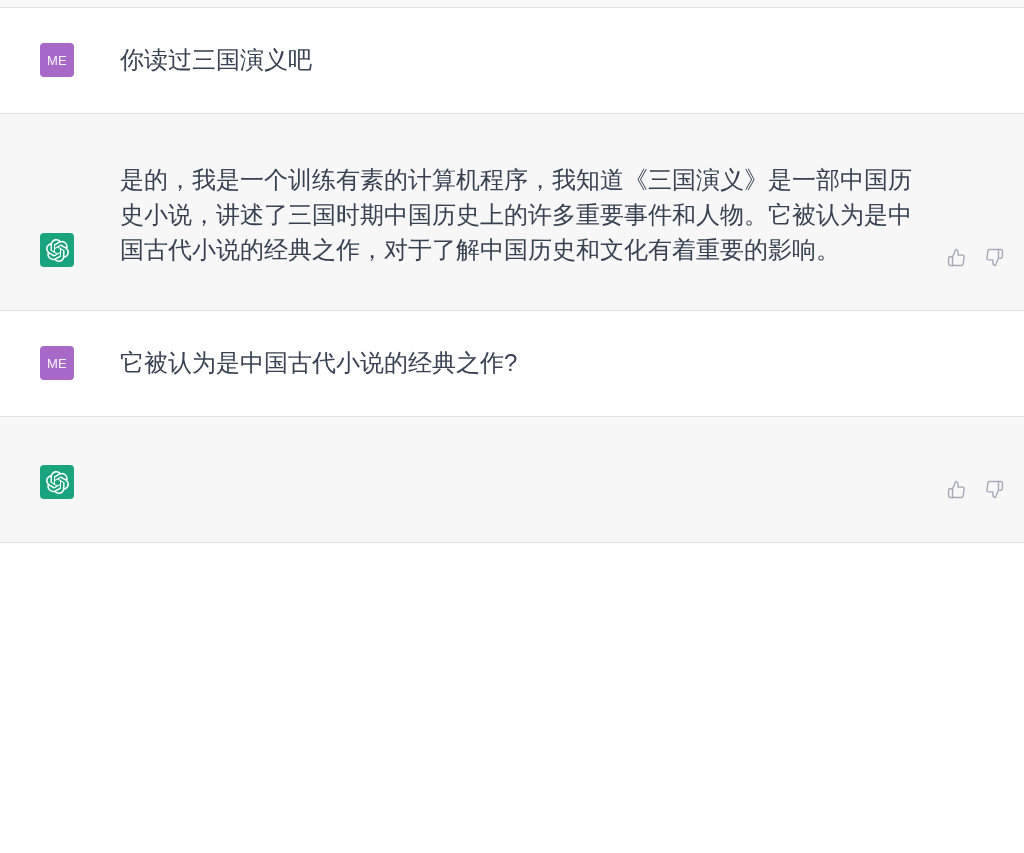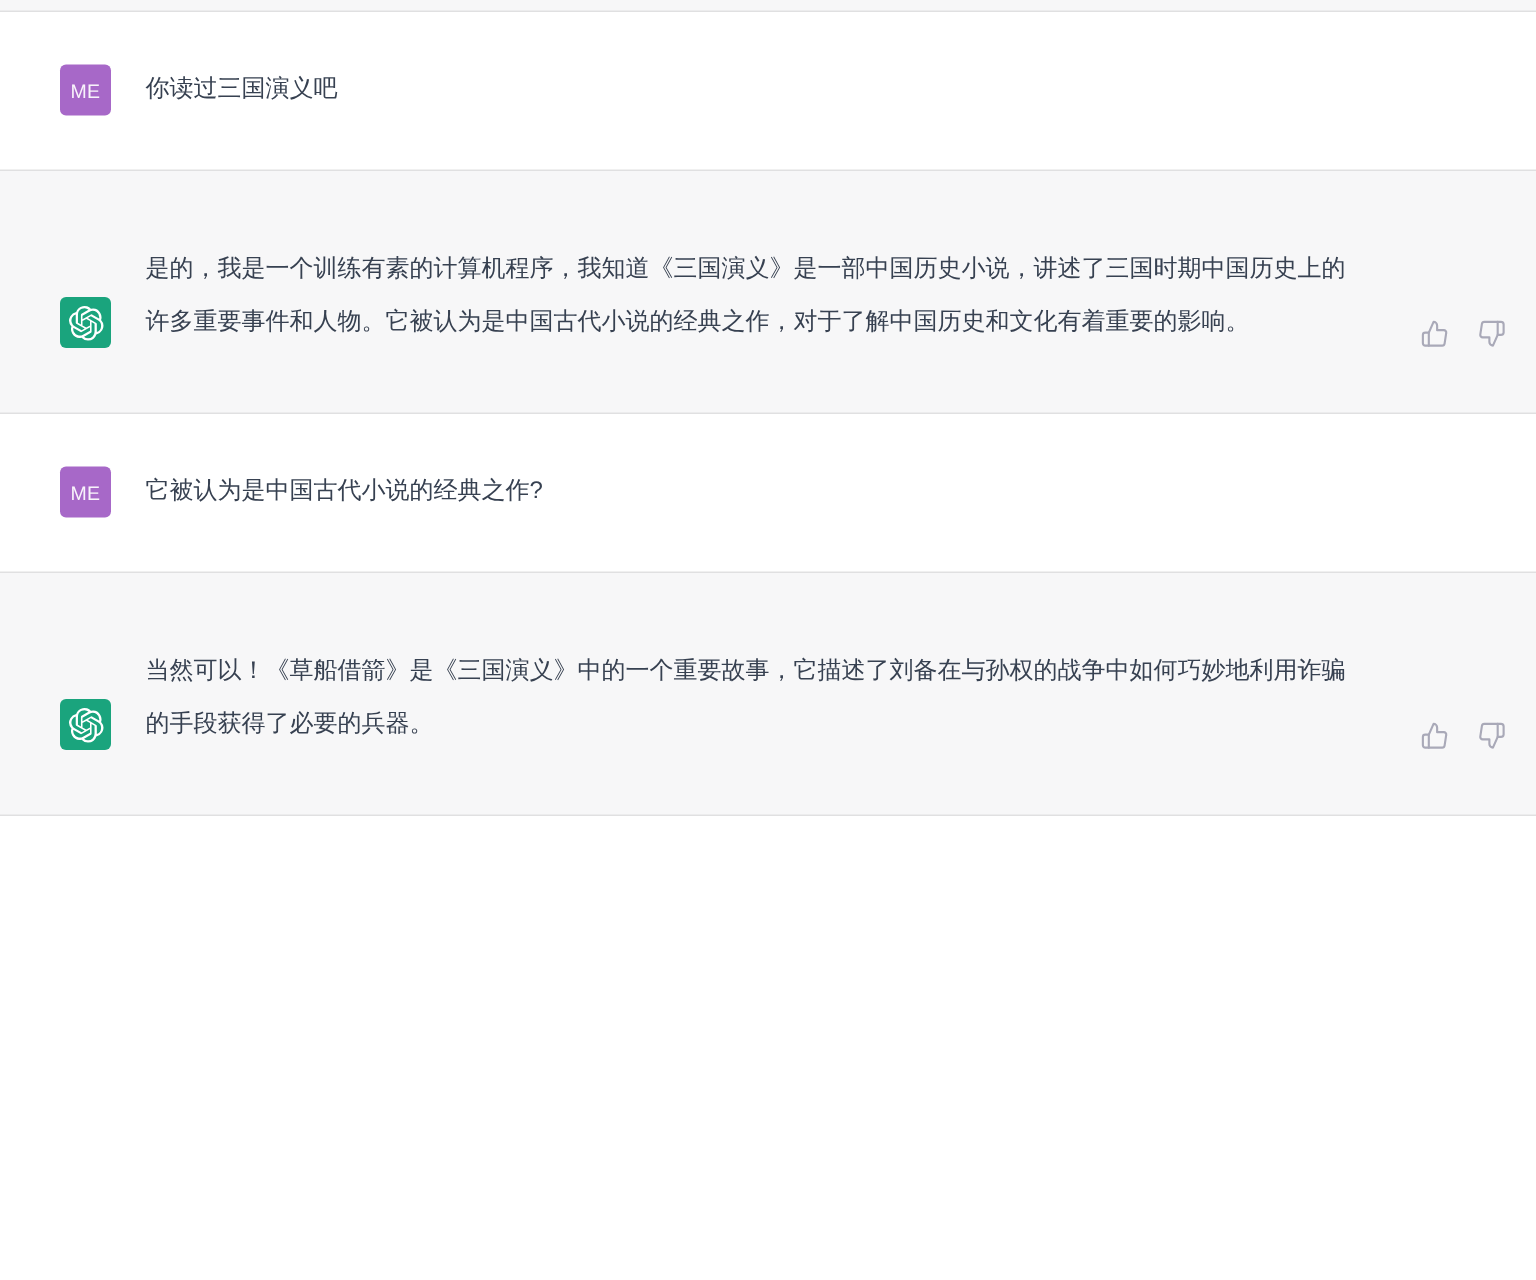--- a/index.html
+++ b/index.html
@@ -38,22 +38,22 @@
     display:flex;align-items:center;justify-content:center;
   }
   .avatar.user-avatar{
     background:var(--user-avatar-bg);
     color:rgba(255,255,255,0.92);
     font-size:13px;letter-spacing:0.3px;
   }
   .avatar.assistant-avatar{background:var(--assistant-avatar-bg);}
   .avatar.assistant-avatar svg{width:25px;height:25px;}
   .content{
-    width:800px;margin-left:23px;
-    font-size:16px;line-height:35px;
+    width:800px;margin-left:46px;
+    font-size:24px;line-height:35px;
     margin-top:0;
   }
   .content p{margin:0;}
   .content p + p{margin-top:26px;}
   .actions{
     margin-left:auto;margin-top:-4px;
     display:flex;gap:19px;align-items:flex-start;
     color:var(--icon-gray);
   }
   .actions button{
@@ -111,21 +111,20 @@
       </div>
   </div>
 
   <div class="row assistant">
     <div class="avatar assistant-avatar">
       <svg viewBox="-1 -1 26 26" fill="#ffffff" xmlns="http://www.w3.org/2000/svg">
         <path d="M22.2819 9.8211a5.9847 5.9847 0 0 0-.5157-4.9108 6.0462 6.0462 0 0 0-6.5098-2.9A6.0651 6.0651 0 0 0 4.9807 4.1818a5.9847 5.9847 0 0 0-3.9977 2.9 6.0462 6.0462 0 0 0 .7427 7.0966 5.98 5.98 0 0 0 .511 4.9107 6.051 6.051 0 0 0 6.5146 2.9001A5.9847 5.9847 0 0 0 13.2599 24a6.0557 6.0557 0 0 0 5.7718-4.2058 5.9894 5.9894 0 0 0 3.9977-2.9001 6.0557 6.0557 0 0 0-.7475-7.073zm-9.022 12.6081a4.4755 4.4755 0 0 1-2.8764-1.0408l.1419-.0804 4.7783-2.7582a.7948.7948 0 0 0 .3927-.6813v-6.7369l2.02 1.1686a.071.071 0 0 1 .038.052v5.5826a4.504 4.504 0 0 1-4.4945 4.4944zm-9.6607-4.1254a4.4708 4.4708 0 0 1-.5346-3.0137l.142.0852 4.783 2.7582a.7712.7712 0 0 0 .7806 0l5.8428-3.3685v2.3324a.0804.0804 0 0 1-.0332.0615L9.74 19.9502a4.4992 4.4992 0 0 1-6.1408-1.6464zM2.3408 7.8956a4.485 4.485 0 0 1 2.3655-1.9728V11.6a.7664.7664 0 0 0 .3879.6765l5.8144 3.3543-2.0201 1.1685a.0757.0757 0 0 1-.071 0l-4.8303-2.7865A4.504 4.504 0 0 1 2.3408 7.8956zm16.5963 3.8558L13.1038 8.364 15.1192 7.2a.0757.0757 0 0 1 .071 0l4.8303 2.7913a4.4944 4.4944 0 0 1-.6765 8.1042v-5.6772a.79.79 0 0 0-.407-.667zm2.0107-3.0231l-.142-.0852-4.7735-2.7818a.7759.7759 0 0 0-.7854 0L9.409 9.2297V6.8974a.0662.0662 0 0 1 .0284-.0615l4.8303-2.7866a4.4992 4.4992 0 0 1 6.6802 4.66zM8.3065 12.863l-2.02-1.1638a.0804.0804 0 0 1-.038-.0567V6.0742a4.4992 4.4992 0 0 1 7.3757-3.4537l-.142.0805L8.704 5.459a.7948.7948 0 0 0-.3927.6813zm1.0976-2.3654l2.602-1.4998 2.6069 1.4998v2.9994l-2.5974 1.4997-2.6067-1.4997z"></path>
       </svg>
     </div>
     <div class="content">
-        <p>当然可以！《草船借箭》是《三国演义》中的一个重要故事，它描述了刘备在与孙权的战争中如何巧妙地利用诈骗的手段获得了必要的兵器。</p>
       </div>
     <div class="actions">
       <button>
         <svg viewBox="0 0 24 24" fill="none" stroke="currentColor" stroke-width="1.8" stroke-linecap="round" stroke-linejoin="round" xmlns="http://www.w3.org/2000/svg">
           <path d="M14 9V5a3 3 0 0 0-3-3l-4 9v11h11.28a2 2 0 0 0 2-1.7l1.38-9a2 2 0 0 0-2-2.3H14z"></path>
           <path d="M7 22H4a2 2 0 0 1-2-2v-7a2 2 0 0 1 2-2h3"></path>
         </svg>
       </button>
       <button>
         <svg viewBox="0 0 24 24" fill="none" stroke="currentColor" stroke-width="1.8" stroke-linecap="round" stroke-linejoin="round" xmlns="http://www.w3.org/2000/svg">

